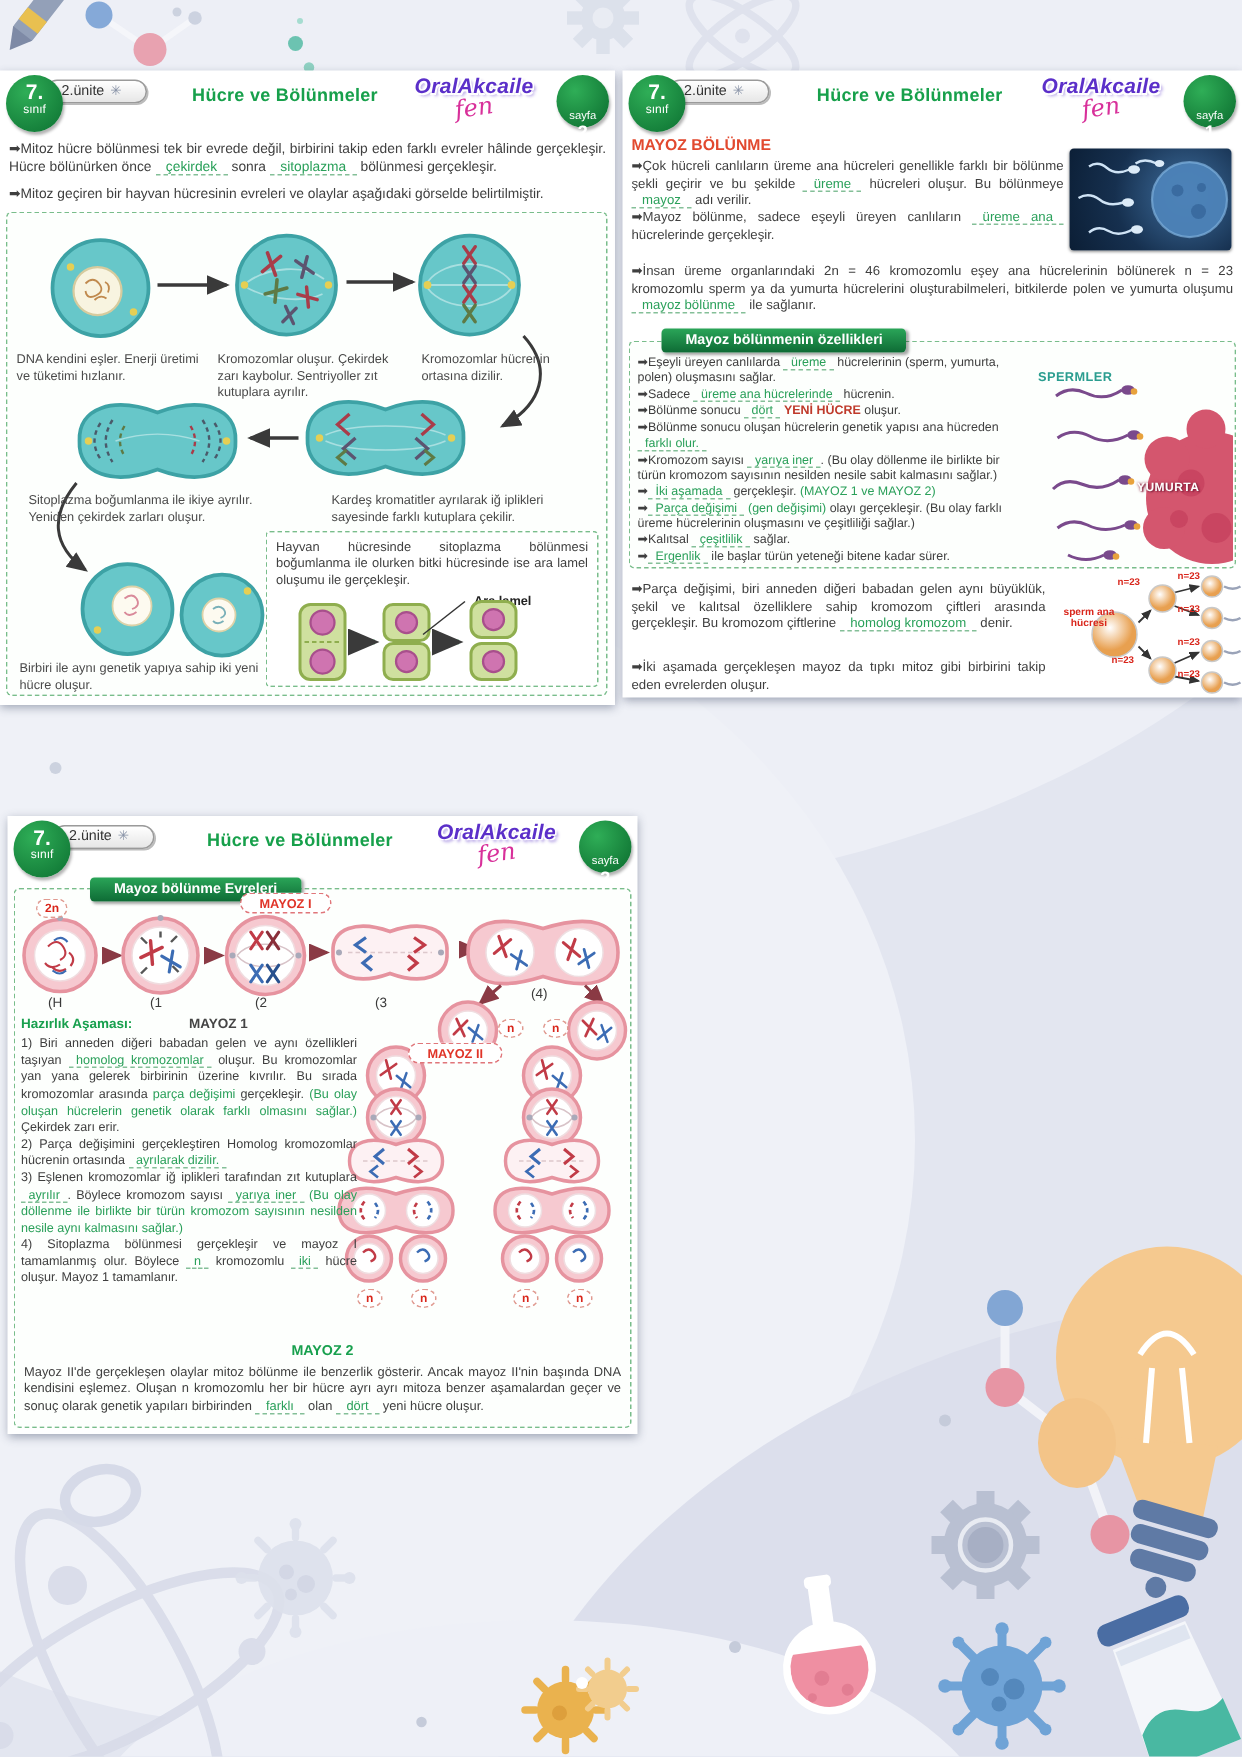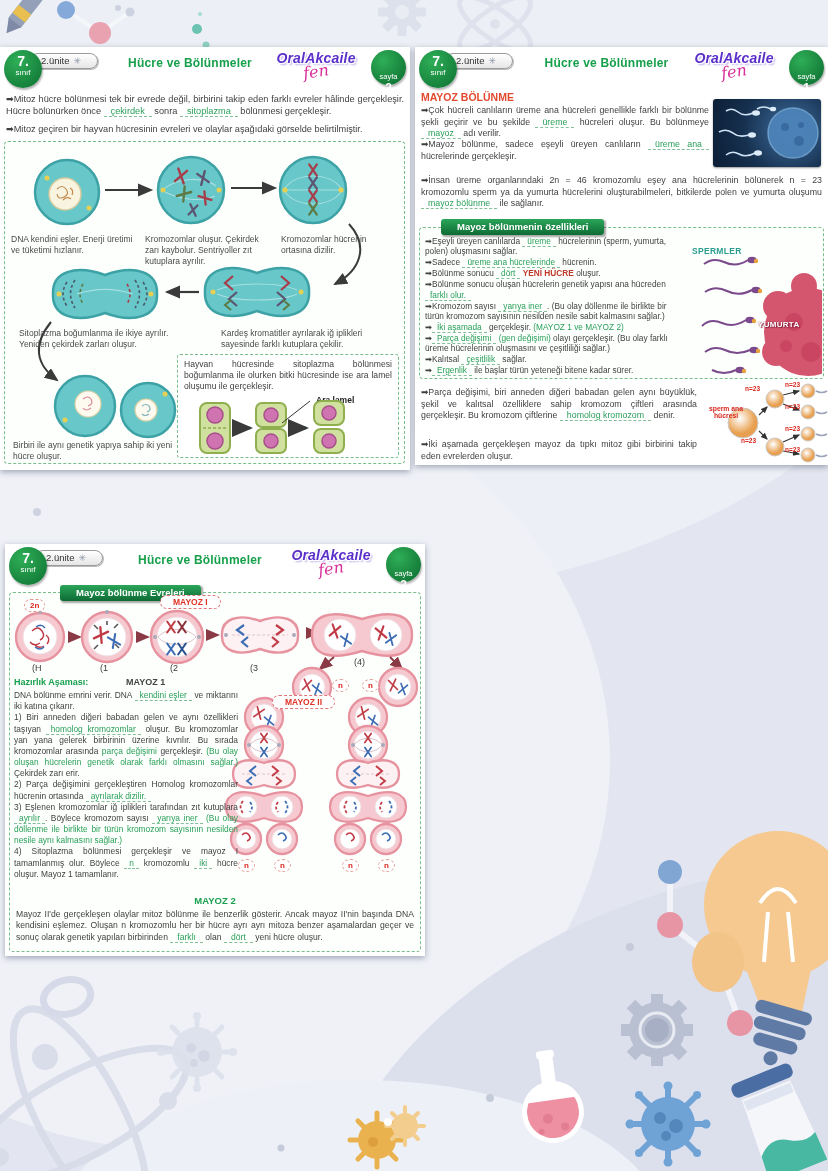--- a/index.html
+++ b/index.html
@@ -627,21 +627,20 @@
     <span class="stg" style="left:160px;top:70px;">(2</span>
     <span class="stg" style="left:240px;top:70px;">(3</span>
     <span class="stg" style="left:344px;top:64px;">(4)</span>
     <span class="nlabel" style="left:322px;top:86px;">n</span>
     <span class="nlabel" style="left:352px;top:86px;">n</span>
 
     <span class="colhead" style="left:4px;top:84px;color:#18a04e;">Hazırlık Aşaması:</span>
     <span class="colhead" style="left:116px;top:84px;color:#444;">MAYOZ 1</span>
 
     <div class="txtcol" style="left:4px;top:97px;width:224px;">
-      <p><span>DNA bölünme emrini verir. DNA </span><span class="ans">kendini eşler</span><span> ve miktarını iki katına çıkarır.</span></p>
       <p><span>1) Biri anneden diğeri babadan gelen ve aynı özellikleri taşıyan </span><span class="ans">homolog kromozomlar</span><span> oluşur. Bu kromozomlar yan yana gelerek birbirinin üzerine kıvrılır. Bu sırada kromozomlar arasında </span><span class="grn">parça değişimi</span><span> gerçekleşir. </span><span class="grn">(Bu olay oluşan hücrelerin genetik olarak farklı olmasını sağlar.)</span><span> Çekirdek zarı erir.</span></p>
       <p><span>2) Parça değişimini gerçekleştiren Homolog kromozomlar hücrenin ortasında </span><span class="ans">ayrılarak dizilir.</span></p>
       <p><span>3) Eşlenen kromozomlar iğ iplikleri tarafından zıt kutuplara </span><span class="ans">ayrılır</span><span>. Böylece kromozom sayısı </span><span class="ans">yarıya iner</span><span> </span><span class="grn">(Bu olay döllenme ile birlikte bir türün kromozom sayısının nesilden nesile aynı kalmasını sağlar.)</span></p>
       <p><span>4) Sitoplazma bölünmesi gerçekleşir ve mayoz I tamamlanmış olur. Böylece </span><span class="ans">n</span><span> kromozomlu </span><span class="ans">iki</span><span> hücre oluşur. Mayoz 1 tamamlanır.</span></p>
     </div>
 
     <div class="mpill" style="left:262px;top:102px;">MAYOZ II</div>
 
     <span class="nlabel" style="left:228px;top:266px;">n</span>
     <span class="nlabel" style="left:264px;top:266px;">n</span>

